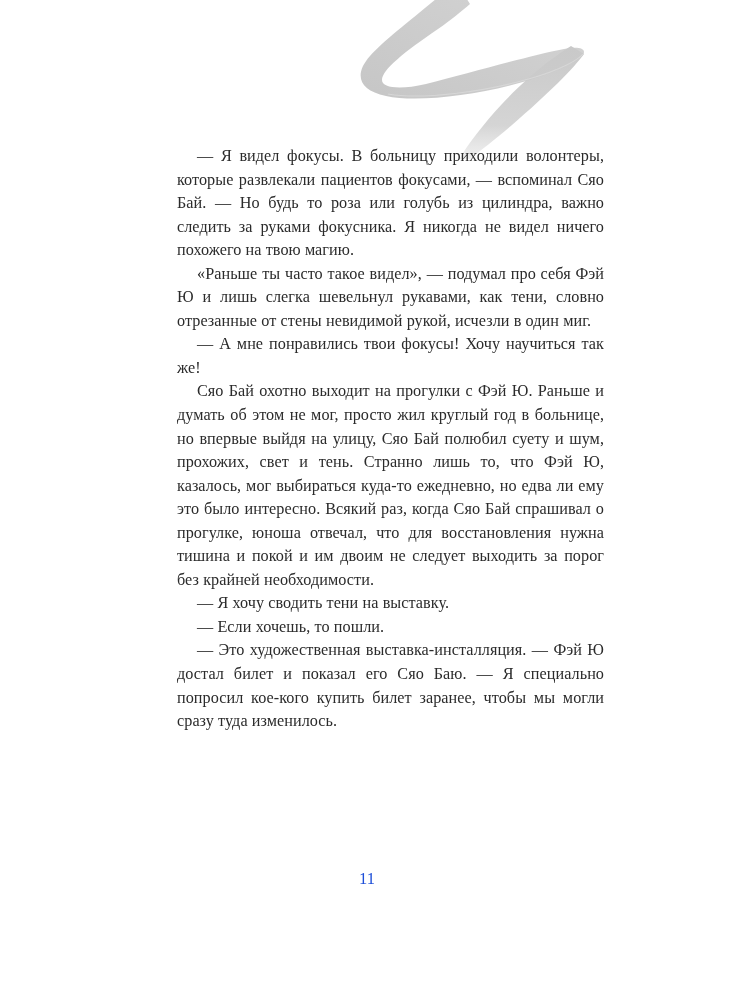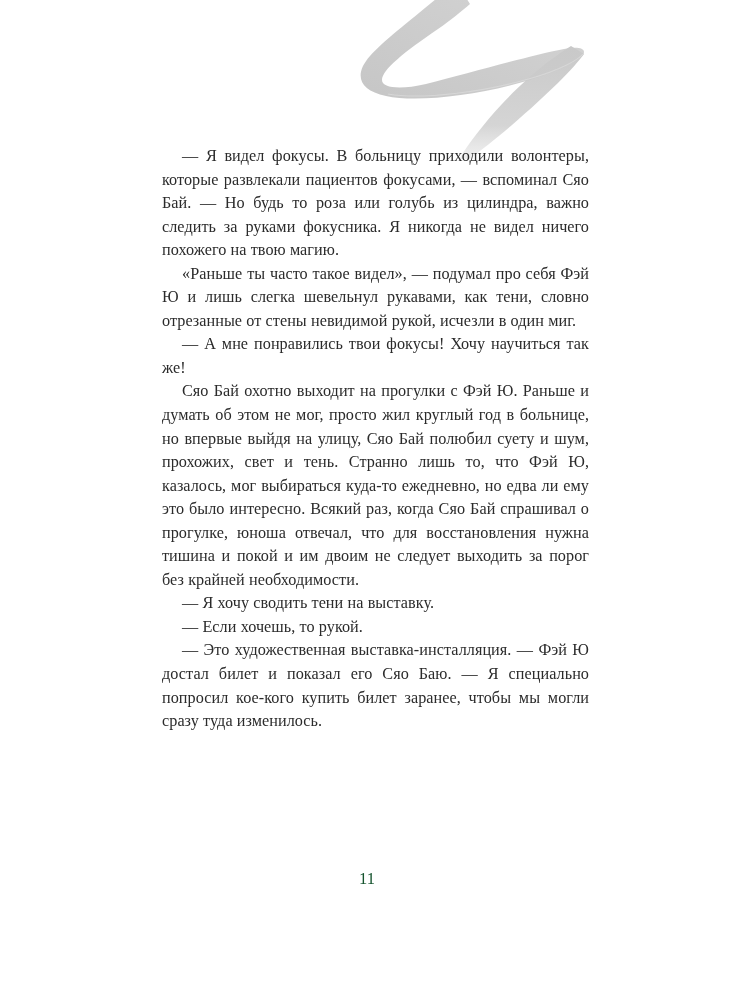--- a/index.html
+++ b/index.html
@@ -31,21 +31,21 @@
     top: -6px;
     width: 260px;
     height: 165px;
     pointer-events: none;
   }
   .ornament svg { display: block; width: 100%; height: 100%; }
 
   
   .text-column {
     position: absolute;
-    left: 162px;
+    left: 177px;
     top: 145px;
     width: 427px;
   }
 
   .para {
     margin: 0;
     font-size: 16.2px;
     line-height: 23.55px;
     color: #2b2b2b;
     text-align: justify;
@@ -61,21 +61,21 @@
 
   
   .folio {
     position: absolute;
     left: 0;
     right: 16px;
     top: 869px;
     text-align: center;
     font-size: 16.5px;
     line-height: 20px;
-    color: #14532d;
+    color: #1d4ed8;
     font-family: "Liberation Serif", "DejaVu Serif", serif;
   }
 </style>
 </head>
 <body>
 
 <div class="page">
 
   <div class="ornament">
     <svg viewBox="0 0 260 165" xmlns="http://www.w3.org/2000/svg" aria-hidden="true">
@@ -116,19 +116,19 @@
                C 208 76, 226 66, 231 60" fill="none" stroke="#d9d9d9" stroke-width="1.1" opacity="0.8"></path>
     </svg>
   </div>
 
   <div class="text-column">
     <p class="para last-line-left">— Я видел фокусы. В больницу приходили волонтеры, которые развлекали пациентов фокусами, — вспоминал Сяо Бай. — Но будь то роза или голубь из цилиндра, важно следить за руками фокусника. Я никогда не видел ничего похожего на твою магию.</p>
     <p class="para last-line-left">«Раньше ты часто такое видел», — подумал про себя Фэй Ю и лишь слегка шевельнул рукавами, как тени, словно отрезанные от стены невидимой рукой, исчезли в один миг.</p>
     <p class="para last-line-left">— А мне понравились твои фокусы! Хочу научиться так же!</p>
     <p class="para last-line-left">Сяо Бай охотно выходит на прогулки с Фэй Ю. Раньше и думать об этом не мог, просто жил круглый год в больнице, но впервые выйдя на улицу, Сяо Бай полюбил суету и шум, прохожих, свет и тень. Странно лишь то, что Фэй Ю, казалось, мог выбираться куда-то ежедневно, но едва ли ему это было интересно. Всякий раз, когда Сяо Бай спрашивал о прогулке, юноша отвечал, что для восстановления нужна тишина и покой и им двоим не следует выходить за порог без крайней необходимости.</p>
     <p class="para last-line-left">— Я хочу сводить тени на выставку.</p>
-    <p class="para last-line-left">— Если хочешь, то рукой.</p>
+    <p class="para last-line-left">— Если хочешь, то пошли.</p>
     <p class="para last-line-left">— Это художественная выставка-инсталляция. — Фэй Ю достал билет и показал его Сяо Баю. — Я специально попросил кое-кого купить билет заранее, чтобы мы могли сразу туда изменилось.</p>
   </div>
 
   <div class="folio">11</div>
 
 </div>
 
 </body></html>

